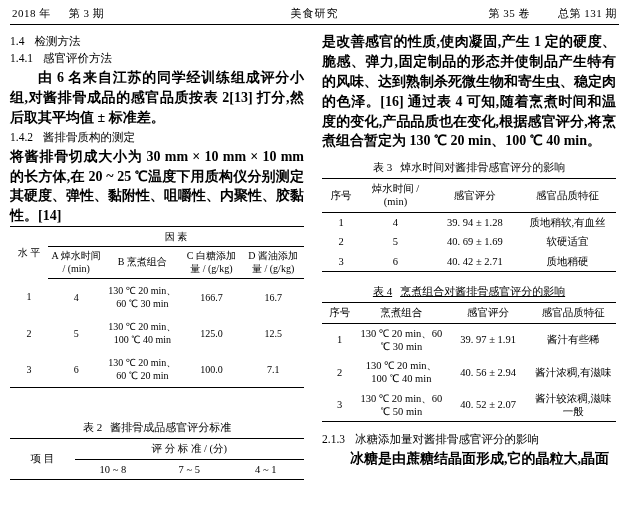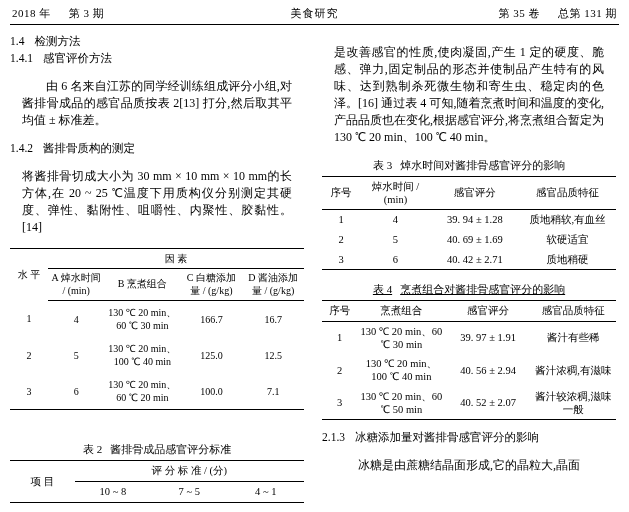--- a/index.html
+++ b/index.html
@@ -29,38 +29,39 @@
     justify-content: space-between;
     align-items: baseline;
     font-size: 11px;
     padding: 0 2px 3px 2px;
     border-bottom: 1px solid #000;
   }
   .runhead .rh-left { width: 33%; text-align: left; letter-spacing: 0.5px; }
   .runhead .rh-center { width: 34%; text-align: center; letter-spacing: 1px; }
   .runhead .rh-right { width: 33%; text-align: right; letter-spacing: 0.5px; }
   .rh-left span { margin-right: 18px; }
-  .rh-right span { margin-left: 18px; }
+  .rh-right span { margin-left: 28px; }
 
   
   .cols {
     display: flex;
     gap: 18px;
     margin-top: 7px;
     height: 470px;
   }
   .col {
     width: 294px;
     position: relative;
   }
   p, div.para {
-    margin: 12px;
+    margin: 0;
     line-height: 1.42;
-    font-size: 12px;
+    font-size: 14px;
     text-align: justify;
+    font-weight: bold;
   }
   .indent { text-indent: 2em; }
   .h-sec {
     margin: 2px 0 2px 0;
     font-size: 11.5px;
   }
   .h-sec .num { margin-right: 10px; }
 
   
   .tbl-cap {

